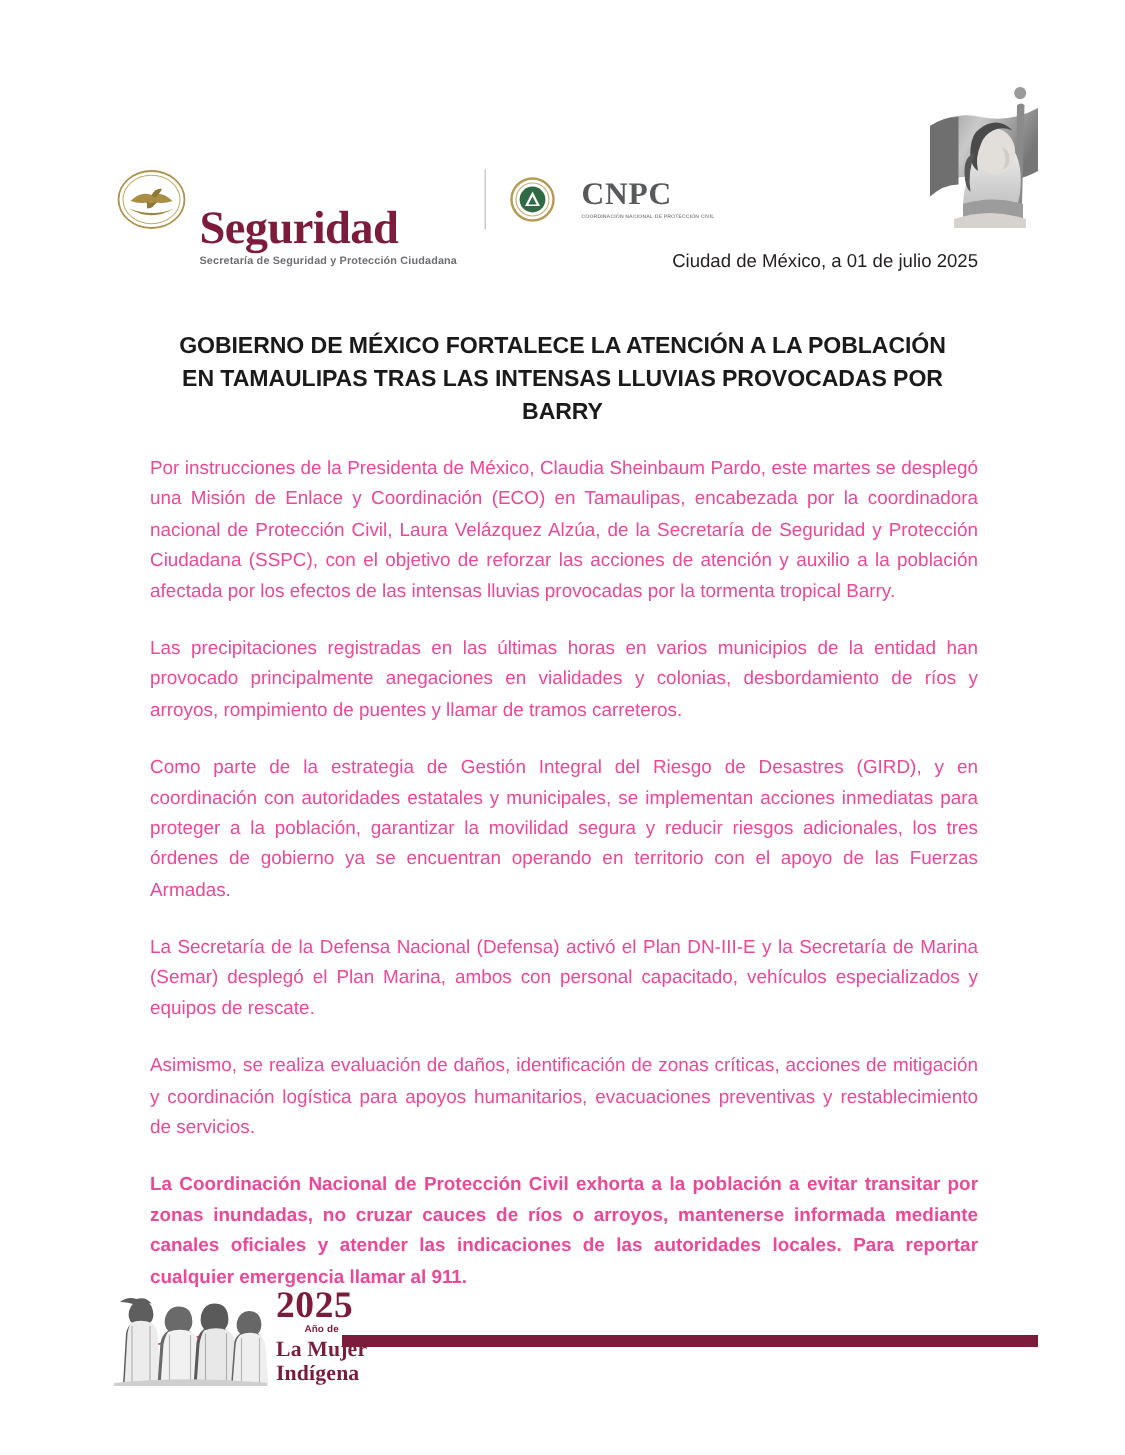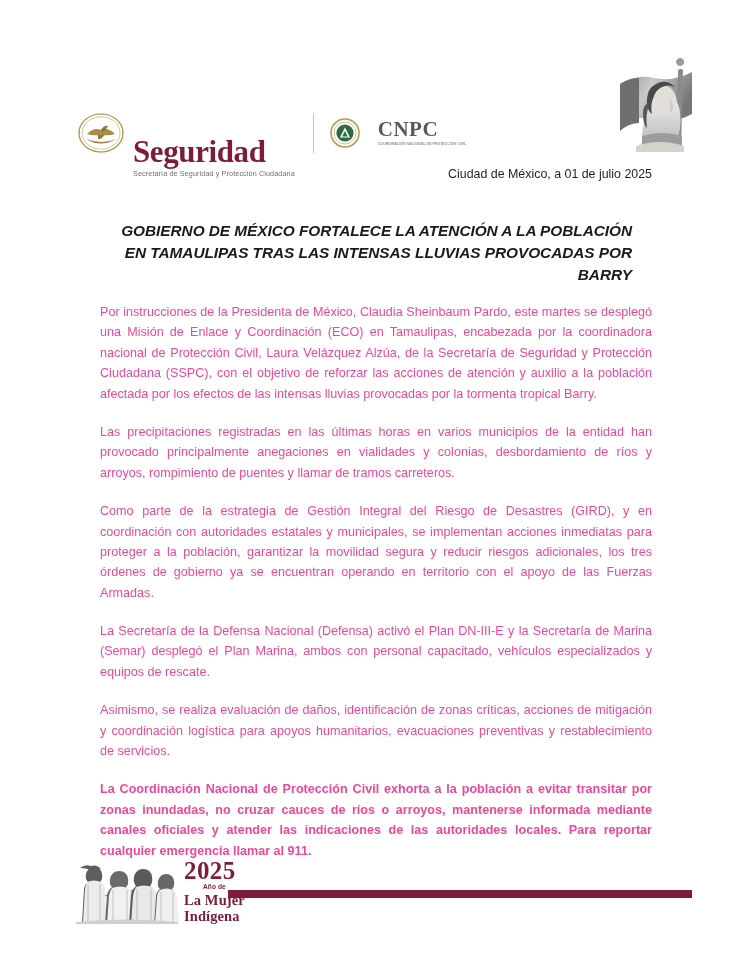--- a/index.html
+++ b/index.html
@@ -52,21 +52,21 @@
     font-weight: bold;
     letter-spacing: -0.4px;
     line-height: 1;
     color: #7d1b3a;
     margin-bottom: 2px;
     margin-top: 48px;
   }
 
   .brand-sub {
     font-size: 7.2px;
-    font-weight: normal;
+    font-weight: bold;
     letter-spacing: 0.12px;
     color: #6d6e71;
     white-space: nowrap;
     text-align: center;
   }
 
   .brand-divider {
     width: 1px;
     height: 40px;
     background: #c9c9c9;
@@ -128,27 +128,26 @@
     color: #231f20;
   }
 
   
   .doc-title {
     position: absolute;
     left: 118px;
     right: 118px;
     top: 220px;
     margin: 0;
-    text-align: right;
+    text-align: center;
     font-size: 15.4px;
     font-weight: bold;
     line-height: 1.42;
     letter-spacing: -0.05px;
     color: #1a1a1a;
-    font-style: italic;
   }
 
   
   .body-copy {
     position: absolute;
     left: 100px;
     width: 552px;
     top: 302px;
   }
 

